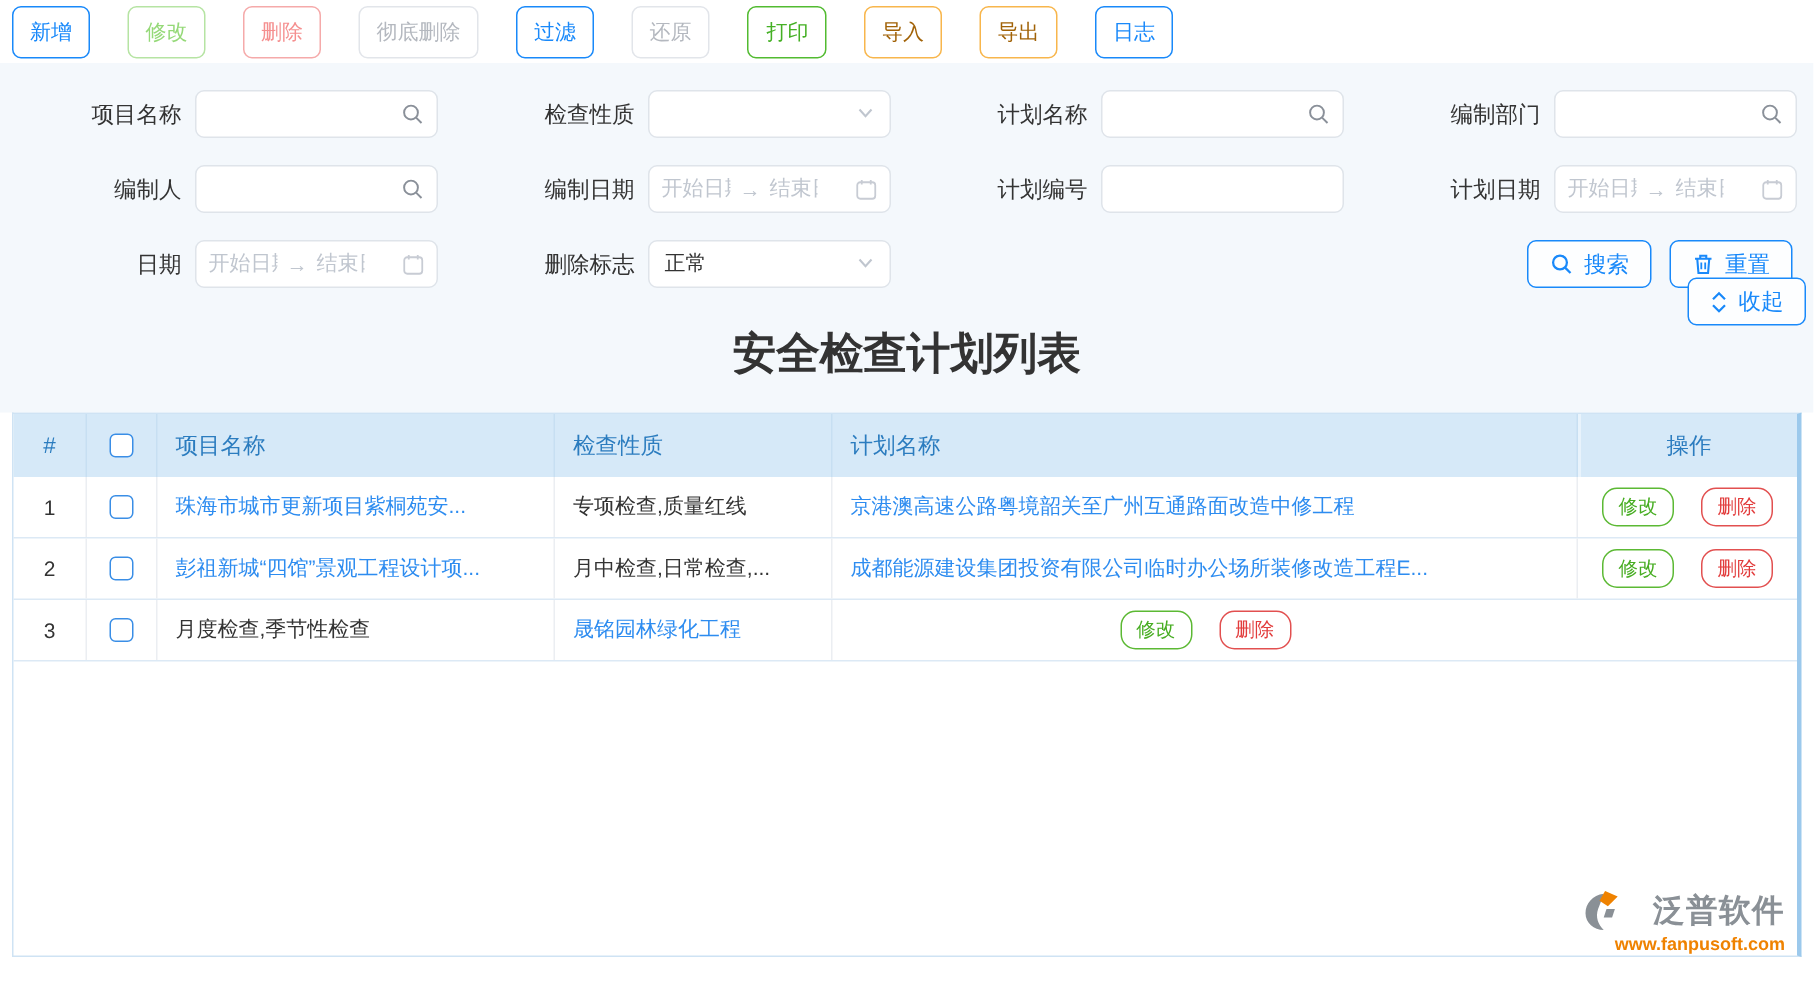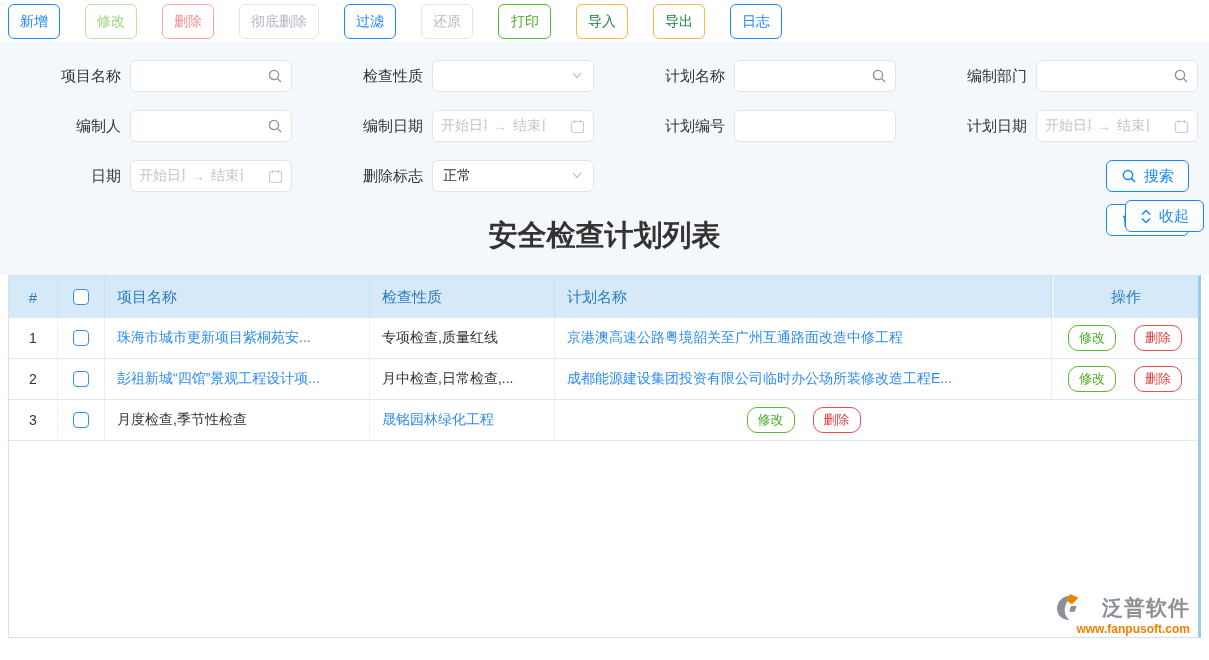--- a/index.html
+++ b/index.html
@@ -7,21 +7,21 @@
   body { font-family:"Liberation Sans","DejaVu Sans",sans-serif; font-size:14px; color:#333; }
 
   
   .toolbar { display:flex; gap:25px; align-items:center; padding:5px 8px; height:42px; background:#fff; }
   .tbtn { height:35px; padding:0 11px; background:#fff; border:1px solid; border-radius:6px;
           font-size:14px; cursor:pointer; font-family:inherit; line-height:30px; }
   .b-blue        { color:#1989fa; border-color:#1989fa; }
   .b-green       { color:#45b025; border-color:#52bb31;padding-left:12px; }
   .b-green-muted { color:#95d978; border-color:#b6e4a3; }
   .b-red-muted   { color:#f58f8f; border-color:#f5aaaa; }
-  .b-orange      { color:#15803d; border-color:#f8b64c; }
+  .b-orange      { color:#a16207; border-color:#f8b64c; }
   .b-disabled    { color:#b4b8bf; border-color:#e2e5ea; }
 
   
   .top-bg { background:#f4f8fc; padding-top:9px; position:relative; }
   .frow { display:flex; height:50px; align-items:center; }
   .fgroup { width:302px; display:flex; align-items:center; justify-content:flex-end; padding-right:10px; }
   .flabel { font-size:15px; color:#333; margin-right:9px; white-space:nowrap; }
   .fctl { width:162px; height:32px; background:#fff; border:1px solid #dfe4ea; border-radius:6px;
           position:relative; display:flex; align-items:center; font-size:14px; }
   .fctl input { width:100%; height:100%; border:none; outline:none; background:transparent;
@@ -29,22 +29,22 @@
   .fctl input.noicon { padding-right:10px; }
   .icon-right { position:absolute; right:8px; top:50%; transform:translateY(-50%); display:flex; }
   .daterange { padding:0 8px; color:#c0c6cf; overflow:hidden; cursor:pointer; }
   .daterange .ds { max-width:46px; overflow:hidden; white-space:nowrap; flex:0 0 auto; }
   .daterange .de { max-width:32px; overflow:hidden; white-space:nowrap; flex:0 0 auto; }
   .daterange .arr { margin:0 6px; flex:0 0 auto; }
   .daterange svg { margin-left:auto; flex:0 0 auto; }
   .select { padding:0 10px; justify-content:space-between; cursor:pointer; }
   .select .val { color:#333; }
   .filter-actions { position:absolute; display:flex; gap:12px; }
-  .fa-row1 { top:118px; right:20px;flex-direction:column; }
-  .fa-row2 { top:158px; right:5px; }
+  .fa-row1 { top:118px; right:14px; }
+  .fa-row2 { top:143px; right:5px; }
   .abtn { height:32px; padding:0 14px; background:#fdfeff; border:1px solid #1989fa; border-radius:6px;
           color:#1989fa; font-size:15px; cursor:pointer; display:flex; align-items:center; gap:7px;
           font-family:inherit; }
 
   
   .list-title { text-align:center; font-size:29px; font-weight:bold; color:#333; padding:15px 0 19px; }
 
   
   .table-wrap { margin:0 8px; height:363px; background:#fff; border:1px solid #cfe3f4;
                 border-right:3px solid #9cc9ec; position:relative; }

